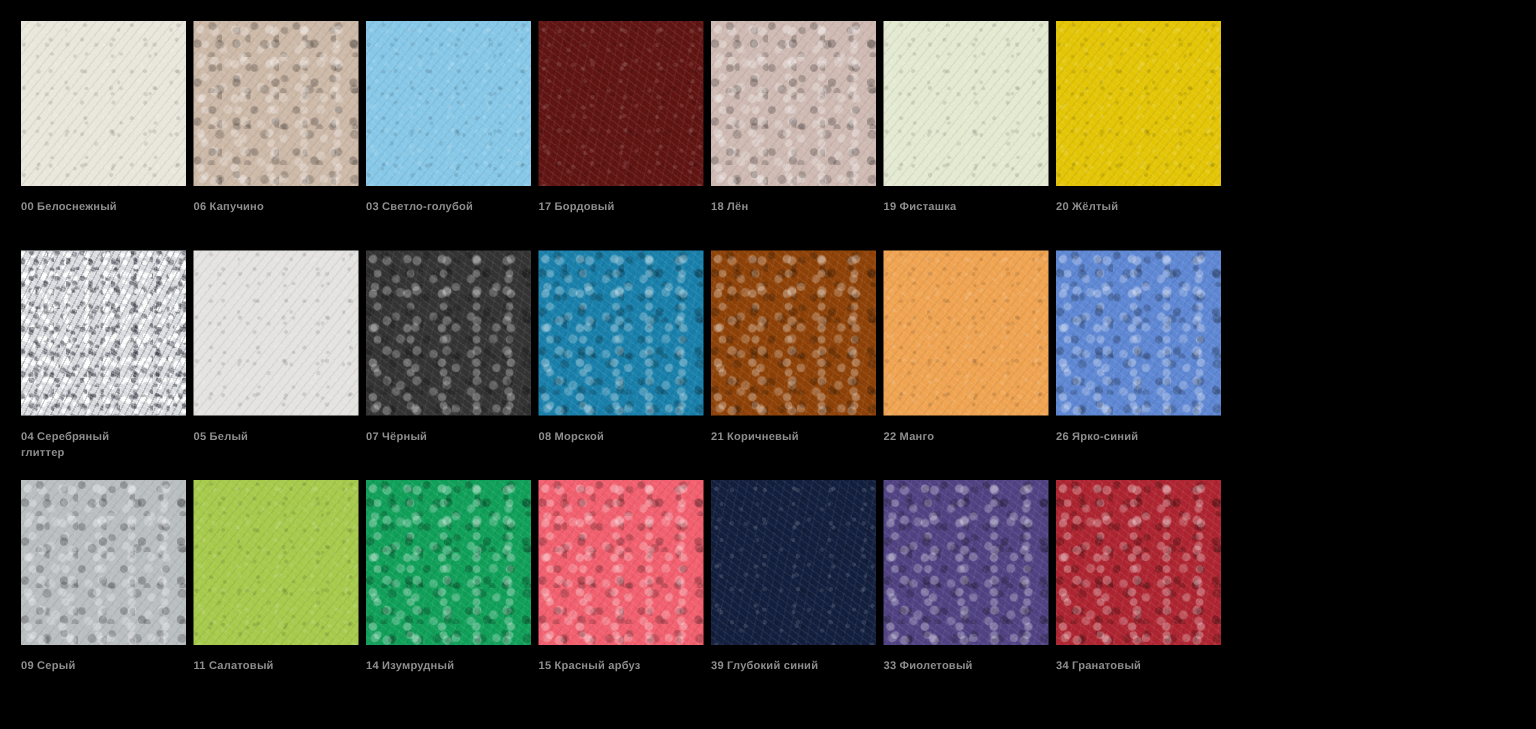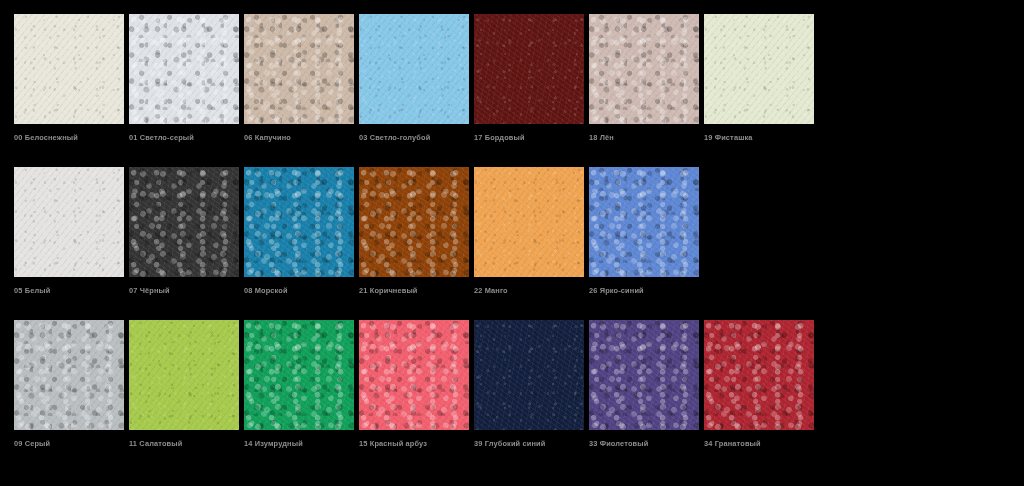--- a/index.html
+++ b/index.html
@@ -162,46 +162,51 @@
 </head>
 <body>
 
 <div id="chart">
     <div class="row">
       <div class="cell">
         <div class="swatch" style="background: rgb(233, 230, 220);"></div>
         <div class="label">00 Белоснежный</div>
       </div>
       <div class="cell">
-        <div class="swatch mottled" style="background: rgb(223, 227, 232);"></div>
-        <div class="label">01 Светло-серый</div>
-      </div>
-      <div class="cell">
         <div class="swatch mottled" style="background: rgb(205, 185, 168);"></div>
         <div class="label">06 Капучино</div>
       </div>
       <div class="cell">
         <div class="swatch" style="background: rgb(135, 200, 232);"></div>
         <div class="label">03 Светло-голубой</div>
       </div>
       <div class="cell">
         <div class="swatch" style="background: rgb(97, 21, 19);"></div>
         <div class="label">17 Бордовый</div>
       </div>
       <div class="cell">
         <div class="swatch mottled" style="background: rgb(207, 186, 179);"></div>
         <div class="label">18 Лён</div>
       </div>
       <div class="cell">
         <div class="swatch" style="background: rgb(227, 234, 209);"></div>
         <div class="label">19 Фисташка</div>
       </div>
+      <div class="cell">
+        <div class="swatch" style="background: rgb(227, 197, 6);"></div>
+        <div class="label">20 Жёлтый</div>
+      </div>
     </div>
     <div class="row">
       <div class="cell">
+        <div class="swatch glitter" style="background: rgb(216, 218, 222);"></div>
+        <div class="label">04 Серебряный
+глиттер</div>
+      </div>
+      <div class="cell">
         <div class="swatch" style="background: rgb(228, 227, 225);"></div>
         <div class="label">05 Белый</div>
       </div>
       <div class="cell">
         <div class="swatch mottled" style="background: rgb(52, 52, 52);"></div>
         <div class="label">07 Чёрный</div>
       </div>
       <div class="cell">
         <div class="swatch mottled" style="background: rgb(24, 128, 171);"></div>
         <div class="label">08 Морской</div>

